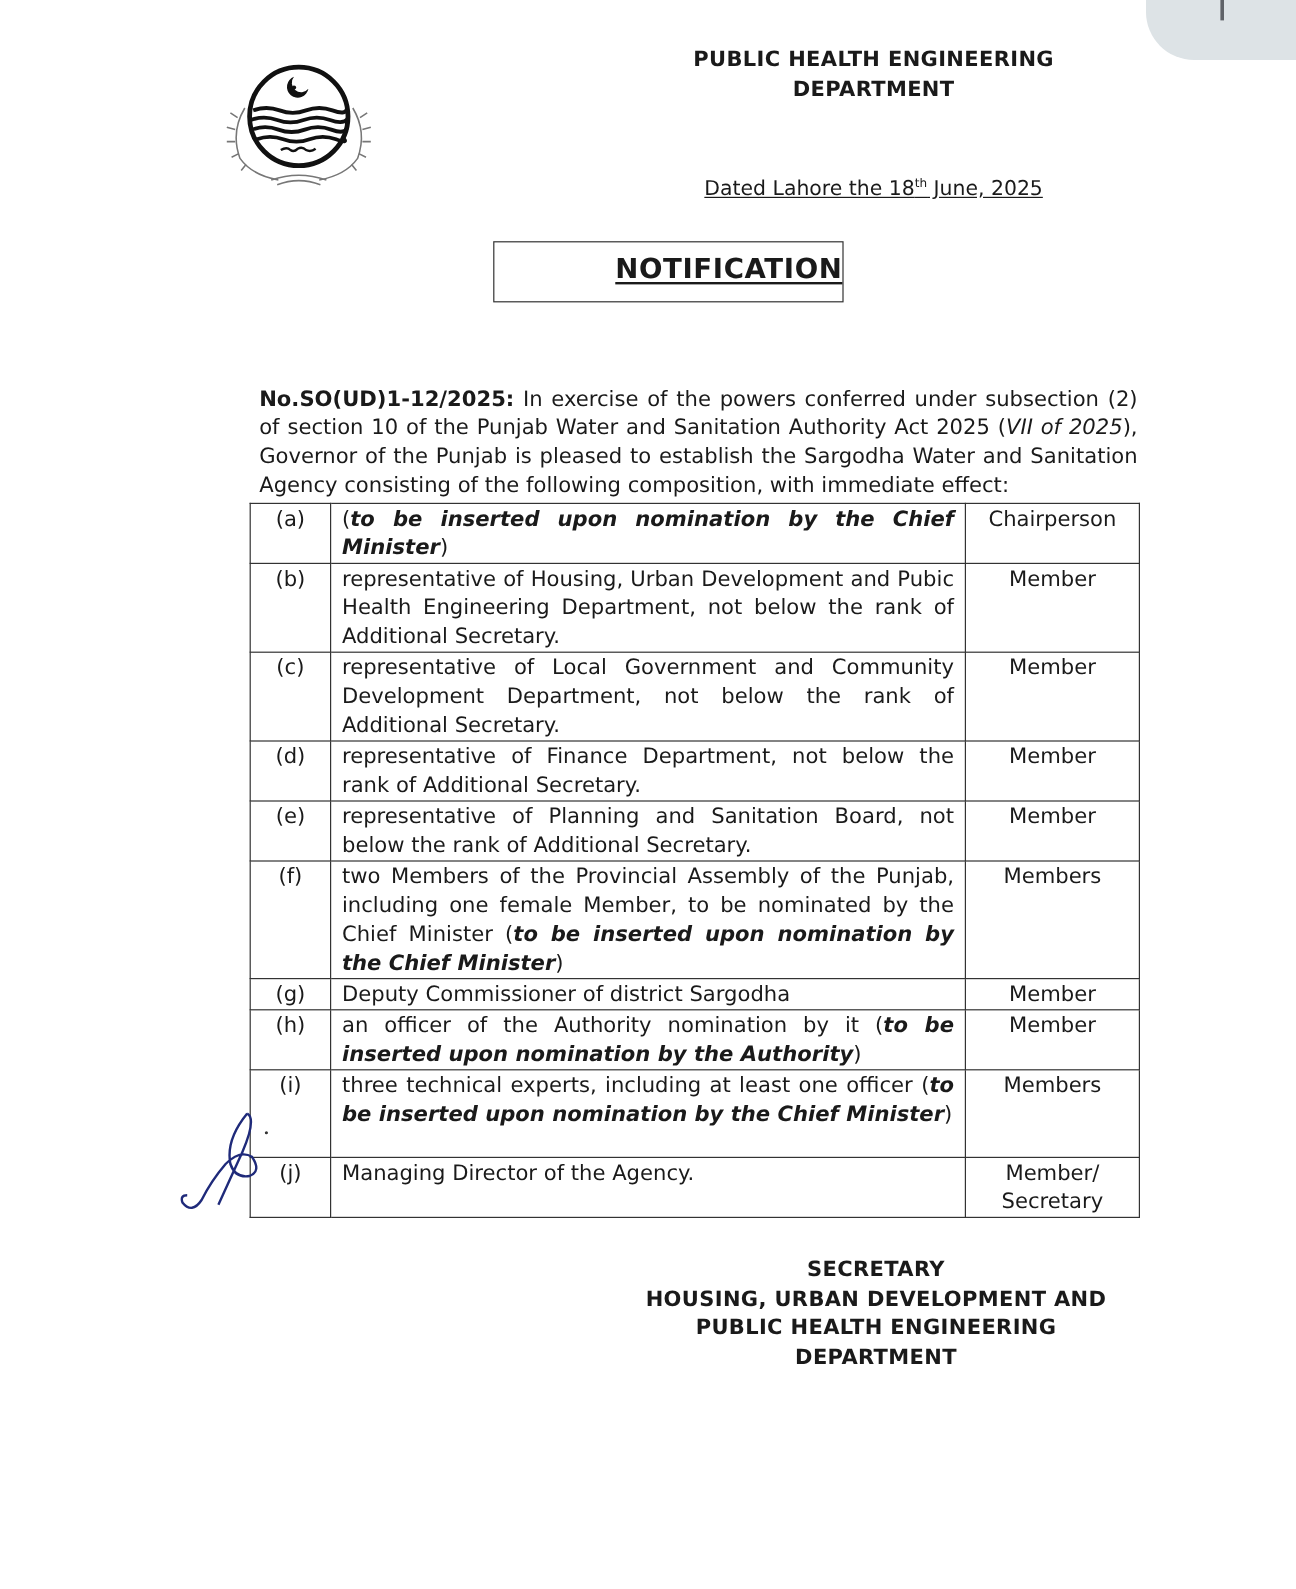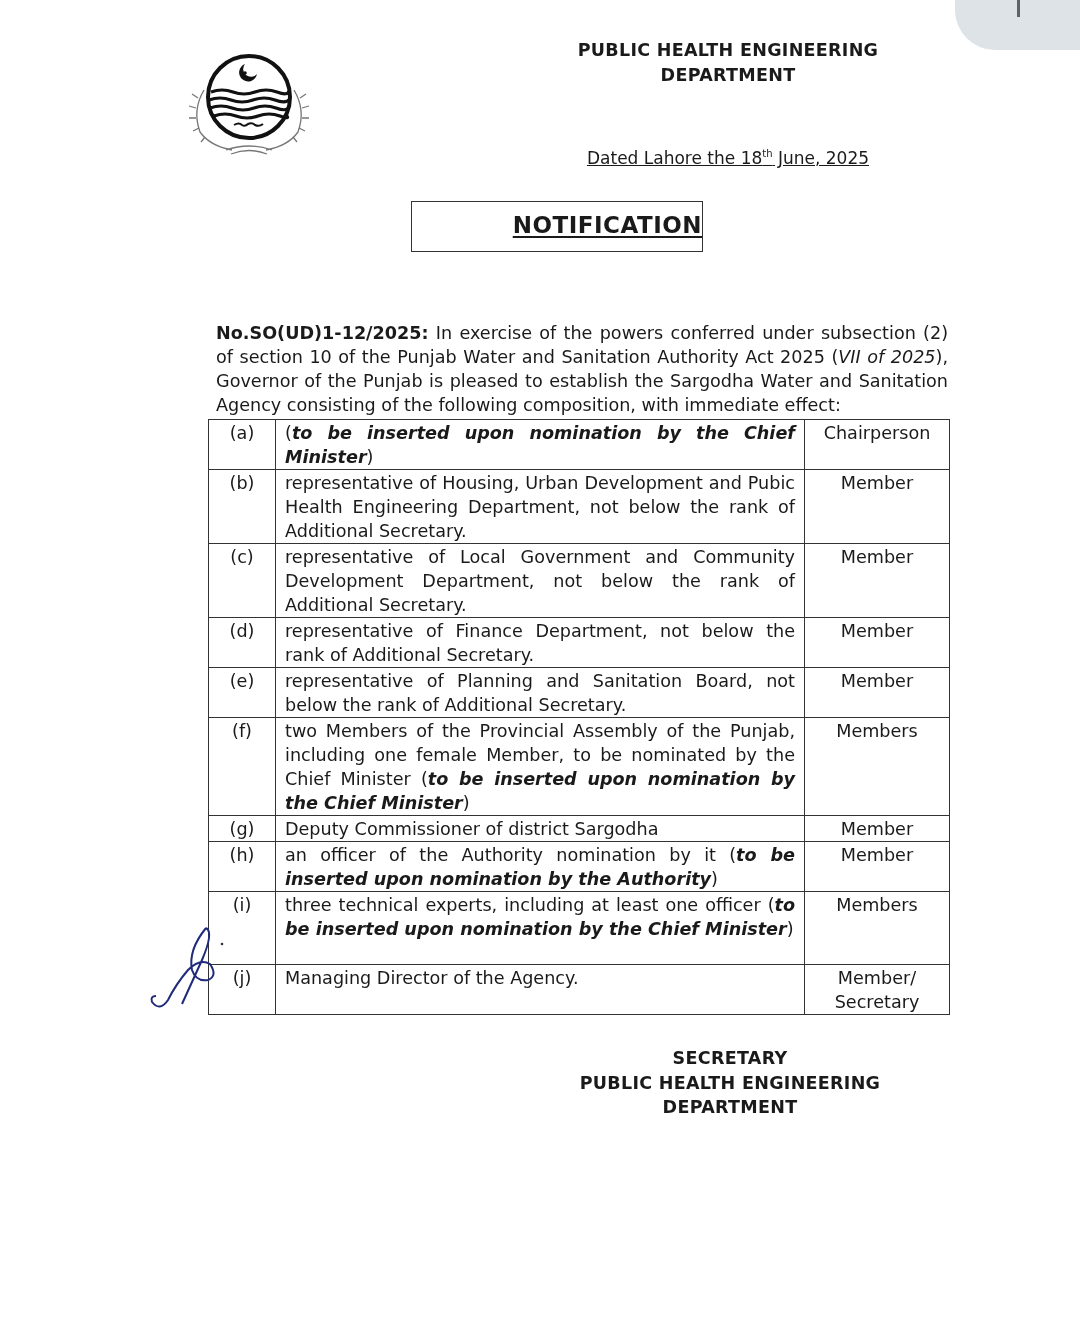--- a/index.html
+++ b/index.html
@@ -138,15 +138,16 @@
     </tbody>
 </table>
 
 <svg class="signature" viewBox="0 0 80 90">
   <path d="M58 8 Q40 30 44 50 Q48 62 60 60 Q70 56 62 44 Q52 38 40 50 Q28 64 20 80 Q12 92 4 82 Q2 76 8 76 M58 8 Q66 12 54 40 Q44 62 34 84" fill="none" stroke="#1f2a7a" stroke-width="2"></path>
   <circle cx="74" cy="24" r="1.3" fill="#333"></circle>
 </svg>
 
 <div class="sign-block">
   <div>SECRETARY</div>
+  <div>HOUSING, URBAN DEVELOPMENT AND</div>
   <div>PUBLIC HEALTH ENGINEERING</div>
   <div>DEPARTMENT</div>
 </div>
 
 </body></html>

